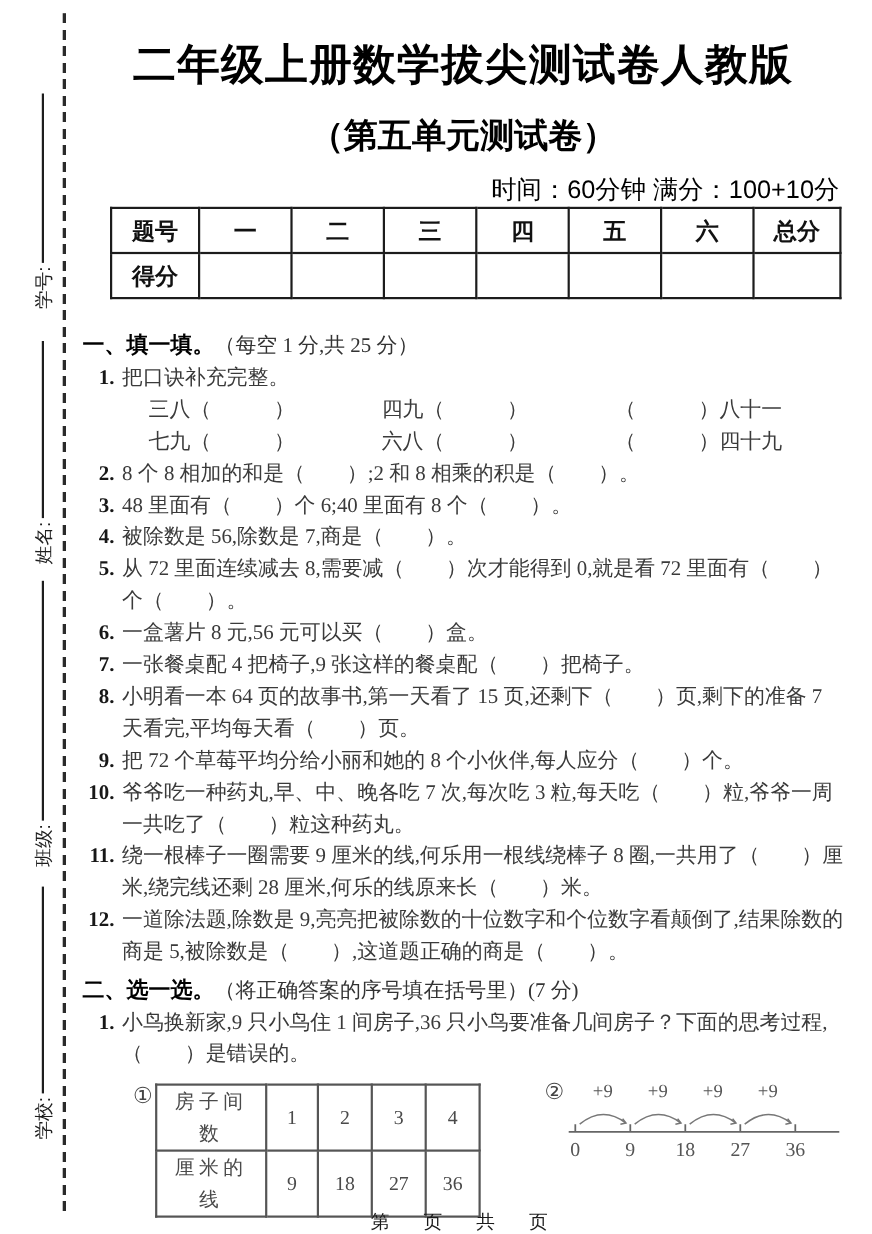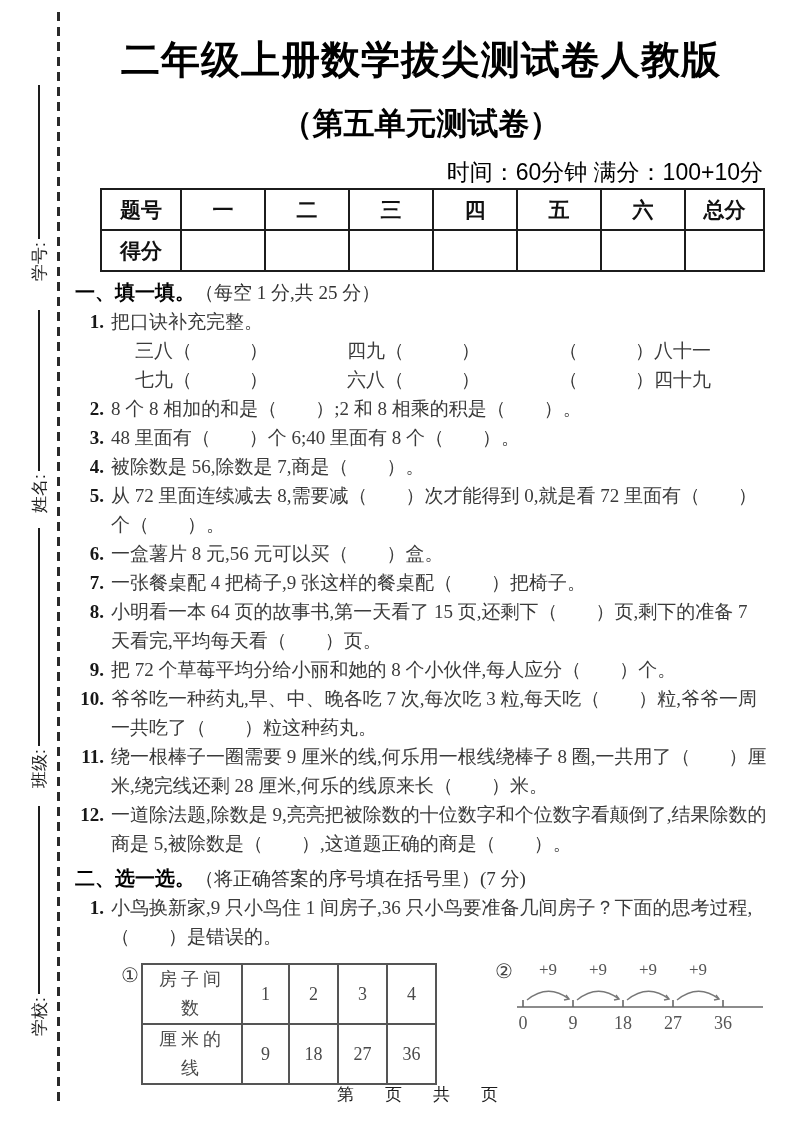--- a/index.html
+++ b/index.html
@@ -51,21 +51,21 @@
   table.score { border-collapse:collapse; table-layout:fixed; margin:6px 0 0 25px; width:663px; }
   table.score td, table.score th {
     border:2px solid #1c1c1c; height:39px;
     text-align:center; vertical-align:middle;
     font-weight:bold; font-size:21px; color:#111;
     font-family:"Liberation Serif", serif;
     padding:0;
   }
 
   
-  .body-text { margin-top:6px; font-size:19px; line-height:29px; color:#3a3a3a; }
+  .body-text { margin-top:28px; font-size:19px; line-height:29px; color:#3a3a3a; }
   .sec-heading { color:#111; }
   .sec-heading .sec-title { font-weight:bold; font-size:20px; color:#000; }
   .sec-heading .sec-note { font-size:19px; color:#333; }
   .q { display:flex; align-items:baseline; }
   .qnum { flex:0 0 36px; text-align:right; padding-right:7px; font-weight:bold; color:#171717; box-sizing:border-box; }
   .qtext { flex:1 1 auto; }
   .kouju-row { display:flex; padding-left:60px; }
   .kouju-row .kj { width:212px; flex:0 0 auto; }
   .kouju-row .kj:last-child { width:auto; }
 
@@ -77,21 +77,21 @@
     border:2px solid #555; height:38px; text-align:center; vertical-align:middle;
     font-size:18px; color:#4a4a4a; padding:0 8px;
   }
   table.birds td.rowhead { width:96px; letter-spacing:4px; }
   table.birds td.val { width:34px; }
   .numberline { margin-left:58px; margin-top:-4px; }
   .numberline svg { display:block; }
 
   
   .footer {
-    position:absolute; left:75px; width:692px; bottom:16px;
+    position:absolute; left:75px; width:692px; bottom:0;
     text-align:center; font-size:17px; letter-spacing:7px; color:#1b1b1b;
     font-family:"Liberation Sans", sans-serif;
   }
 </style>
 </head>
 <body>
 
 <div class="dashed-line"></div>
 
 <div class="vfield" style="top:85px">

